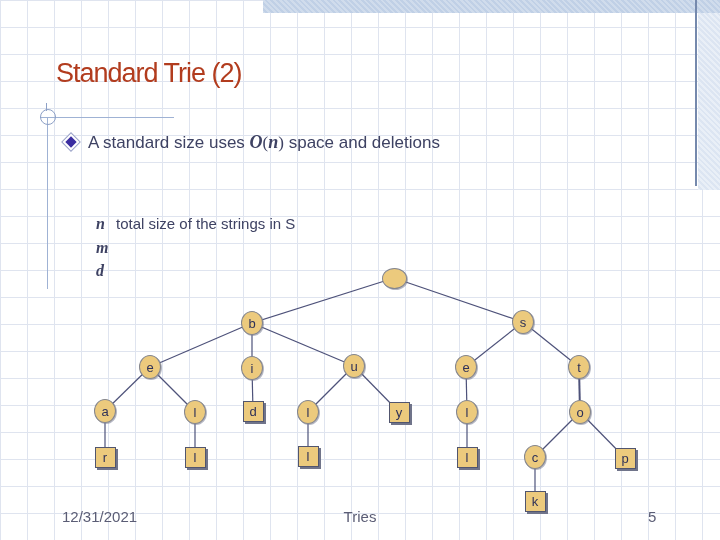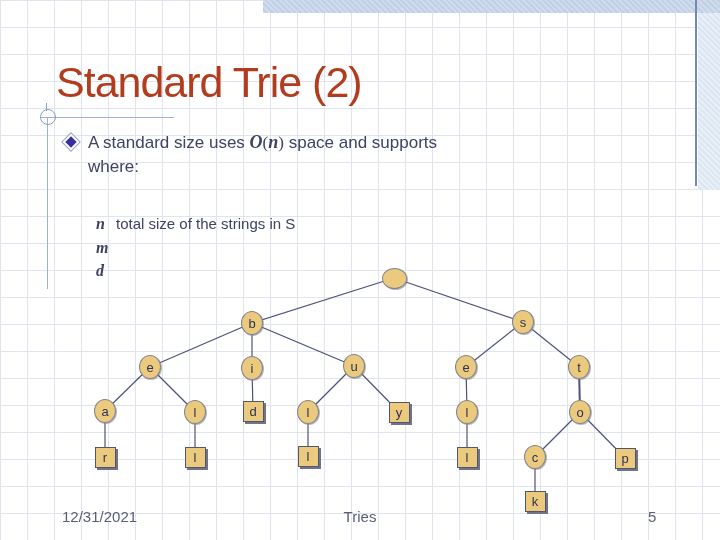--- a/index.html
+++ b/index.html
@@ -20,21 +20,21 @@
   }
   #right-strip{
     left:698px;top:13px;width:22px;height:177px;
     background:repeating-linear-gradient(45deg,#e9eff7 0 2px,#dce5f2 2px 4px);
     z-index:0;
   }
   #right-vline{left:695px;top:0;width:2px;height:186px;background:#7589ad;z-index:1;}
   
   #title{
     left:56px;top:58px;width:600px;
-    font-size:43px;letter-spacing:-1px;color:#b23c1e;
+    font-size:27px;letter-spacing:-1px;color:#b23c1e;
     z-index:3;white-space:nowrap;
   }
   
   #orn-hline{left:40px;top:117px;width:134px;height:1px;background:#9fb2d4;z-index:2;}
   #orn-vline{left:47px;top:118px;width:1px;height:171px;background:#9fb2d4;z-index:2;}
   #orn-circle{left:40px;top:109px;width:14px;height:14px;border:1px solid #8da0c6;border-radius:50%;background:transparent;z-index:2;}
   #orn-tick{left:46px;top:103px;width:1px;height:8px;background:#8da0c6;z-index:2;}
   
   #bullet-icon{left:64px;top:135px;width:12px;height:12px;transform:rotate(45deg);
     border:1px solid #9aa2c8;background:#ffffff;z-index:3;}
@@ -90,22 +90,21 @@
   <div class="abs" id="orn-hline"></div>
   <div class="abs" id="orn-vline"></div>
   <div class="abs" id="orn-circle"></div>
   <div class="abs" id="orn-tick"></div>
 
   <div class="abs" id="bullet-icon">
       <div class="inner"></div>
     </div>
 
   <div class="abs" id="bullet-text">
-    <div class="bline"><span>A standard size uses </span><span class="mvar">O</span><span class="mparen">(</span><span class="mvar">n</span><span class="mparen">)</span><span> space and supports</span></div>
-    <div class="bline">where:</div>
+    <div class="bline"><span>A standard size uses </span><span class="mvar">O</span><span class="mparen">(</span><span class="mvar">n</span><span class="mparen">)</span><span> space and deletions</span></div>
   </div>
 
   <div class="abs" id="sub-items">
     <div class="sub-row">
       <span class="sub-letter">n</span>
       <span class="sub-text">total size of the strings in S</span>
     </div>
     <div class="sub-row">
       <span class="sub-letter">m</span>
     </div>

